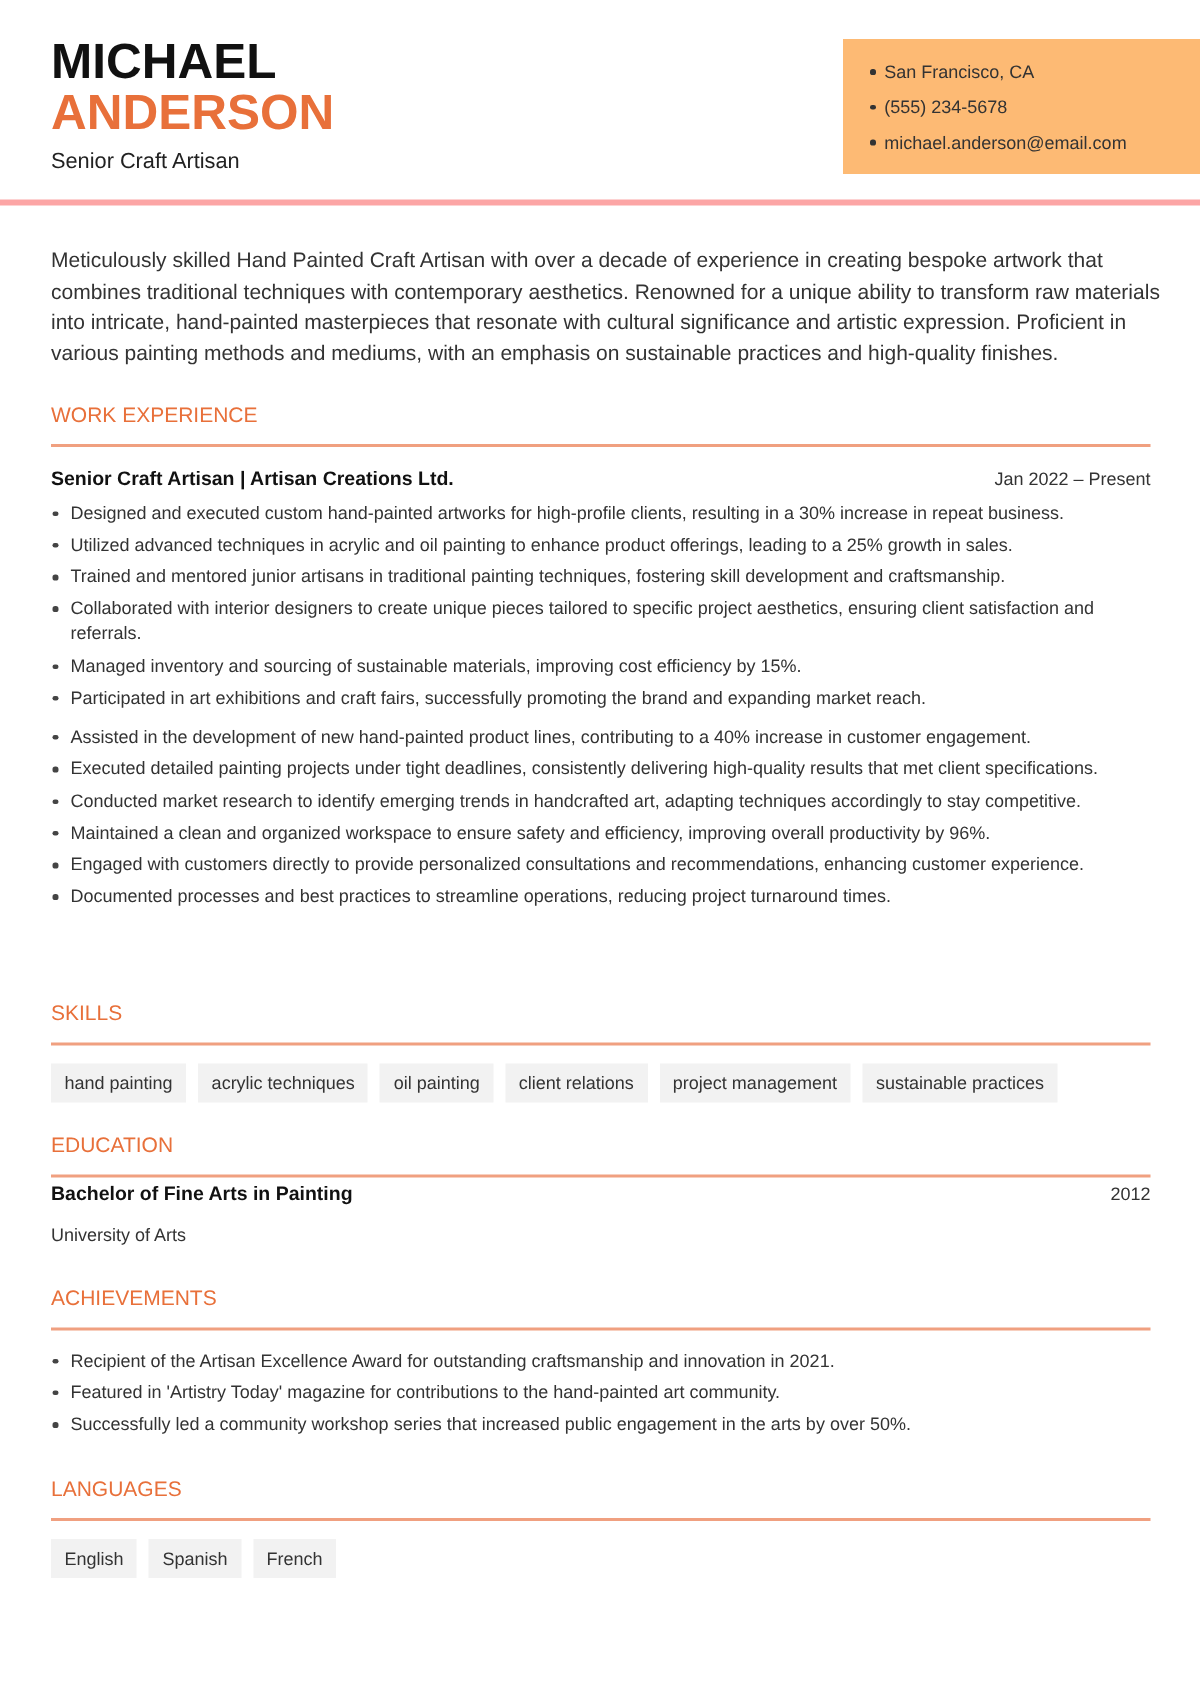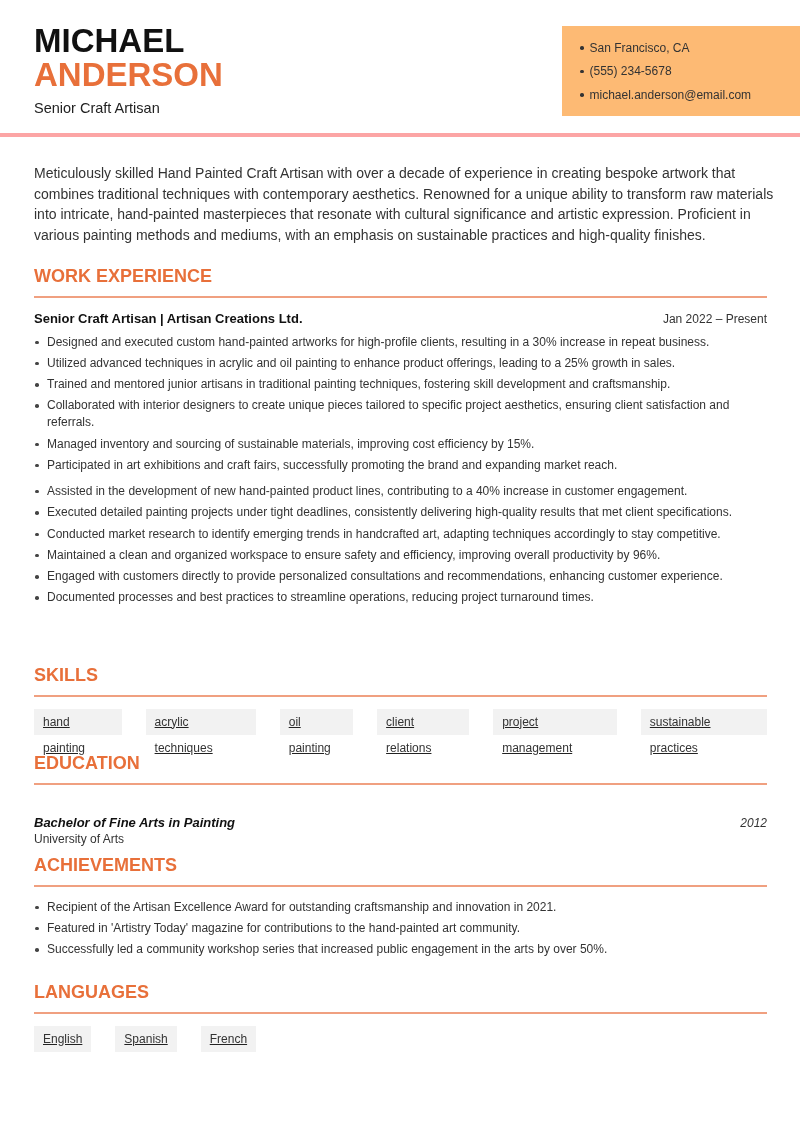--- a/index.html
+++ b/index.html
@@ -11,31 +11,31 @@
   .name-last { position: absolute; left: 34px; top: 58px; font-size: 33px; font-weight: 700; color: #e8703a; line-height: 34px; }
   .job-title { position: absolute; left: 34px; top: 100px; font-size: 14.5px; color: #222; }
 
   .contact-box { position: absolute; left: 562px; top: 26px; width: 238px; height: 90px; background: #fdba74; padding: 10px 0 0 18px; }
   .contact-item { display: flex; align-items: center; font-size: 12px; color: #333; height: 23.5px; }
   .contact-item .dot { width: 3.5px; height: 3.5px; background: #333; border-radius: 50%; margin-right: 6px; flex-shrink: 0; }
 
   .summary { position: absolute; left: 34px; top: 163px; width: 740px; font-size: 14px; line-height: 20.7px; color: #333; }
 
   .section { position: absolute; left: 34px; width: 733px; }
-  .section-title { font-size: 18px; font-weight: 700; color: #e8703a; height: 20px; line-height: 20px; }
+  .section-title { font-size: 14px; font-weight: 400; color: #e8703a; height: 20px; line-height: 20px; }
   .section-rule { height: 1.5px; background: #f0a080; margin-top: 10px; }
 
   .job-head { display: flex; justify-content: space-between; align-items: baseline; font-size: 13px; }
   .job-role { font-weight: 700; color: #111; }
   .job-date { font-size: 12px; color: #333; }
   .bullets { list-style: none; }
   .bullets li { position: relative; padding-left: 13px; font-size: 12px; line-height: 17px; color: #333; margin-bottom: 4.3px; }
   .bullets li::before { content: ""; position: absolute; left: 1px; top: 7px; width: 3.5px; height: 3.5px; border-radius: 50%; background: #444; }
 
-  .tags { display: flex; gap: 24px; text-decoration: underline; }
+  .tags { display: flex; gap: 8px; }
   .tag { background: #f2f2f2; font-size: 12px; color: #333; padding: 0 9px; height: 26px; line-height: 26px; }
 </style>
 </head>
 <body>
 
 <div class="header">
   <div class="name-first">MICHAEL</div>
   <div class="name-last">ANDERSON</div>
   <div class="job-title">Senior Craft Artisan</div>
 
@@ -97,25 +97,25 @@
     <span class="tag">oil painting</span>
     <span class="tag">client relations</span>
     <span class="tag">project management</span>
     <span class="tag">sustainable practices</span>
   </div>
 </div>
 
 <div class="section" style="top:753px;">
   <div class="section-title">EDUCATION</div>
   <div class="section-rule"></div>
-  <div class="job-head" style="margin-top:30px;font-style:italic;">
+  <div class="job-head" style="margin-top:3px;">
     <span class="job-role">Bachelor of Fine Arts in Painting</span>
     <span class="job-date">2012</span>
   </div>
-  <div style="font-size:12px; color:#333; margin-top:2px;">University of Arts</div>
+  <div style="font-size:12px; color:#333; margin-top:13px;">University of Arts</div>
 </div>
 
 <div class="section" style="top:855px;">
   <div class="section-title">ACHIEVEMENTS</div>
   <div class="section-rule"></div>
   <ul class="bullets" style="margin-top:12px;">
     <li>Recipient of the Artisan Excellence Award for outstanding craftsmanship and innovation in 2021.</li>
     <li>Featured in 'Artistry Today' magazine for contributions to the hand-painted art community.</li>
     <li>Successfully led a community workshop series that increased public engagement in the arts by over 50%.</li>
   </ul>

